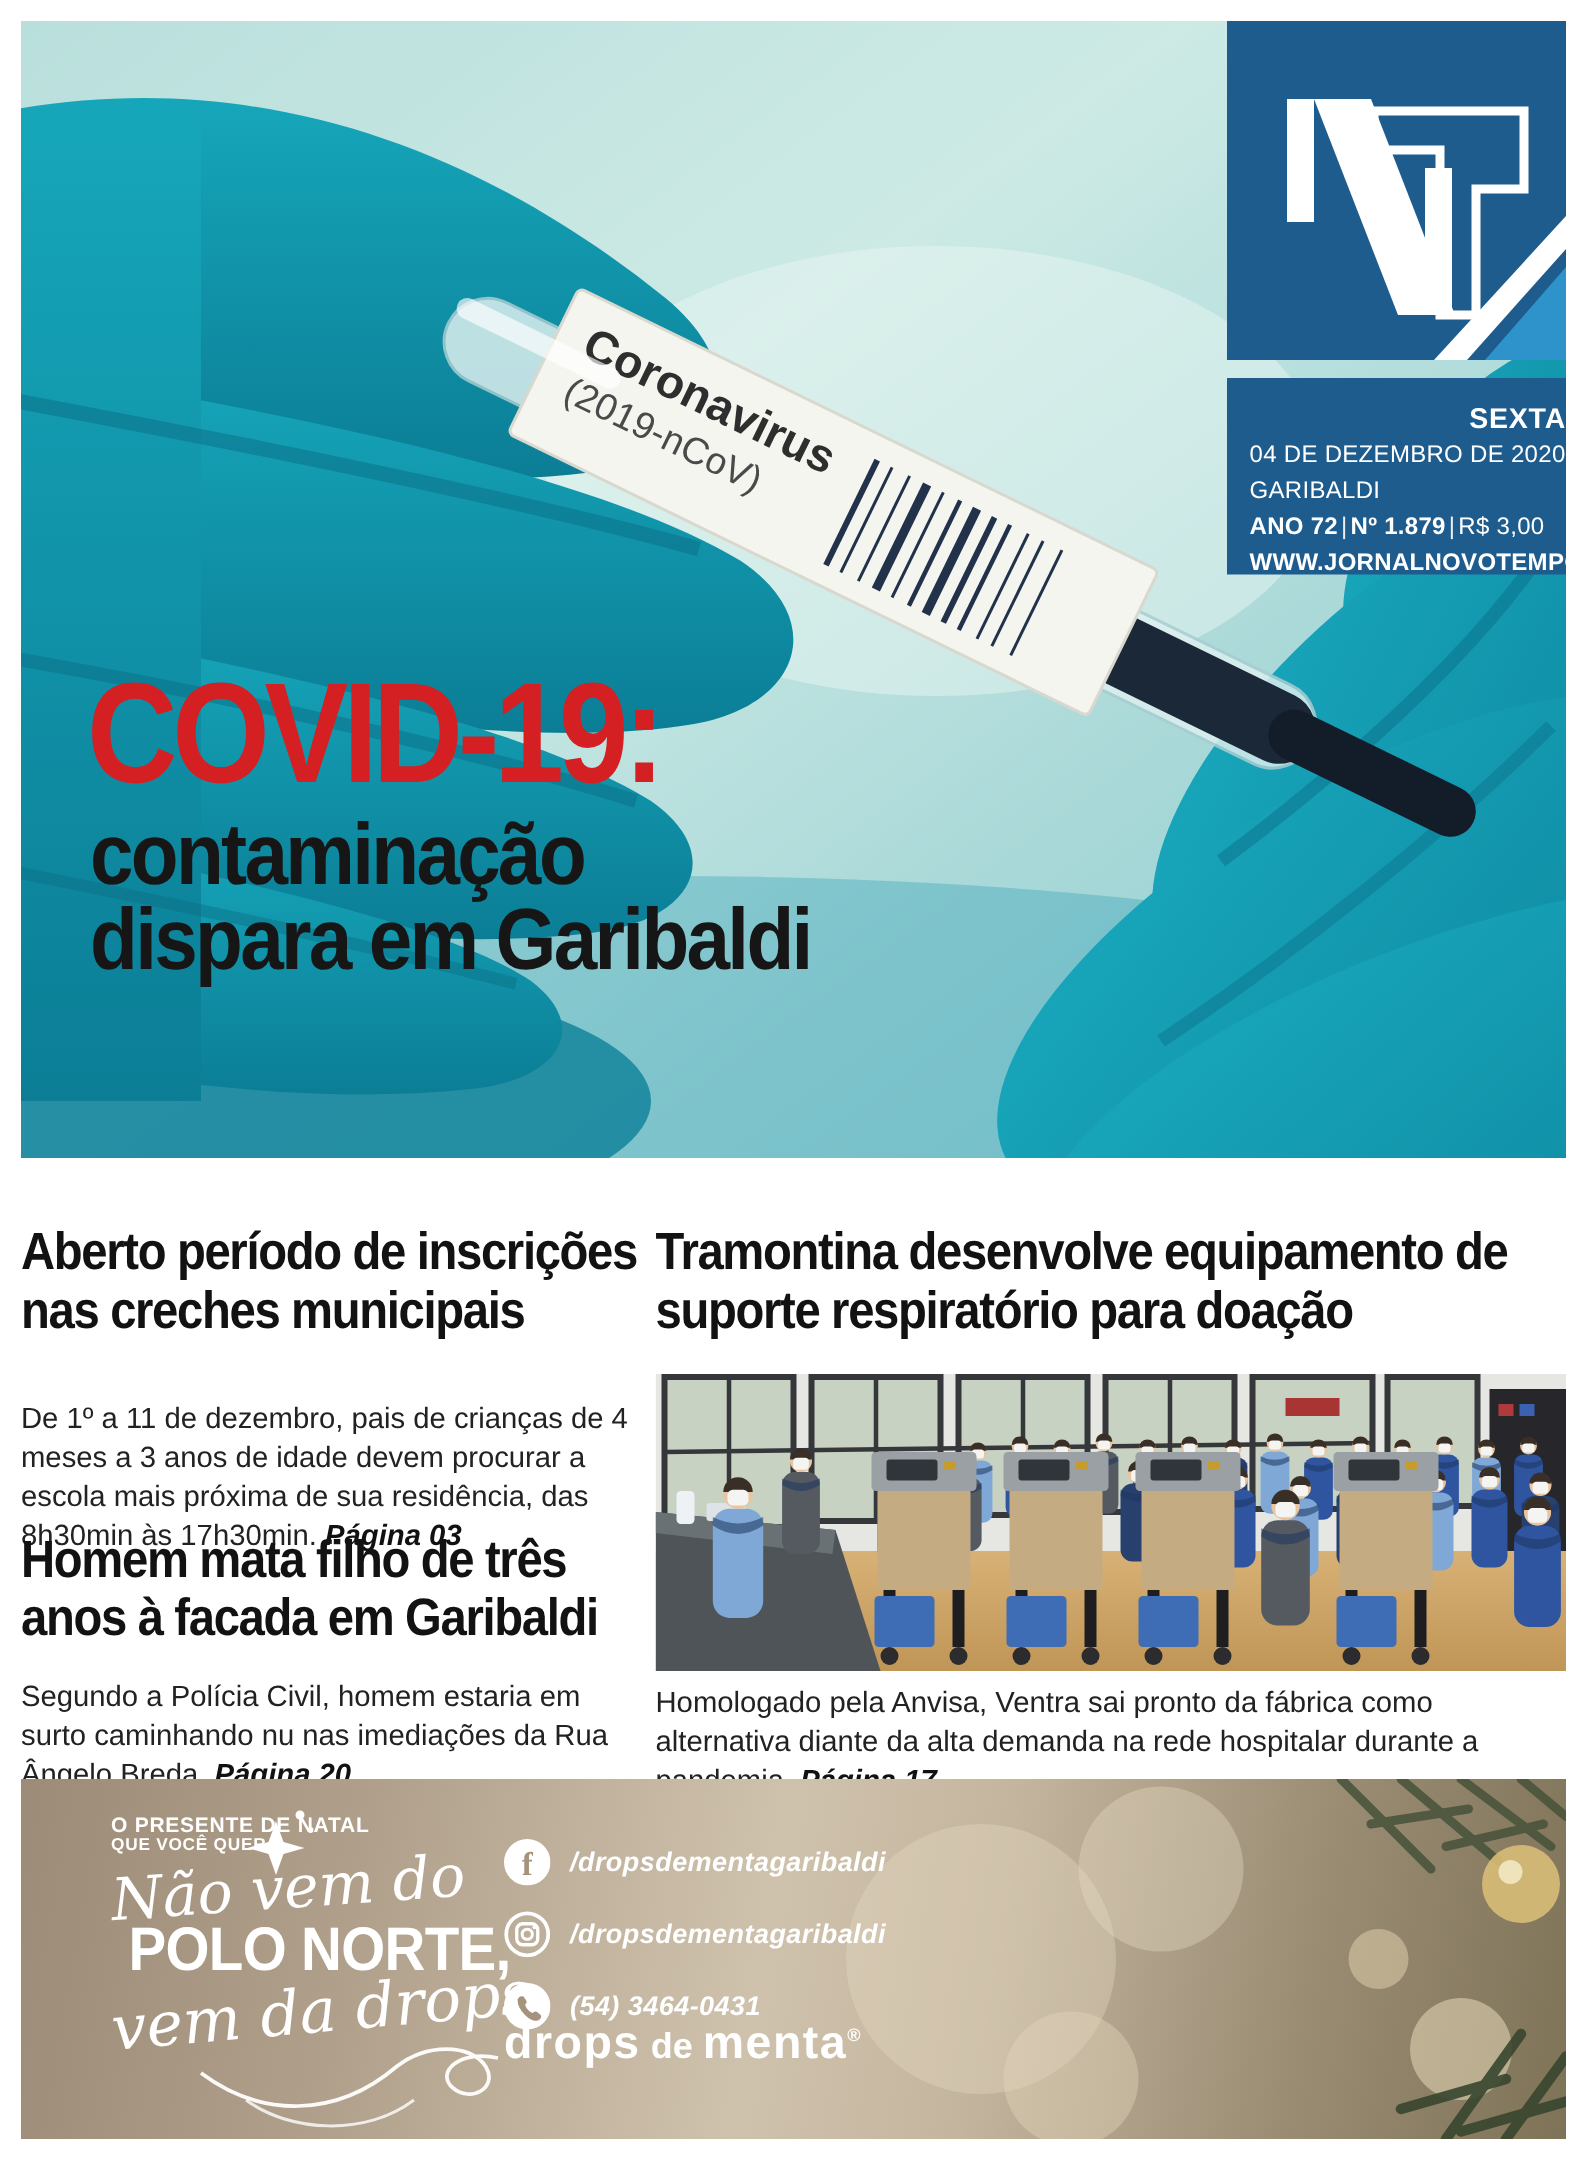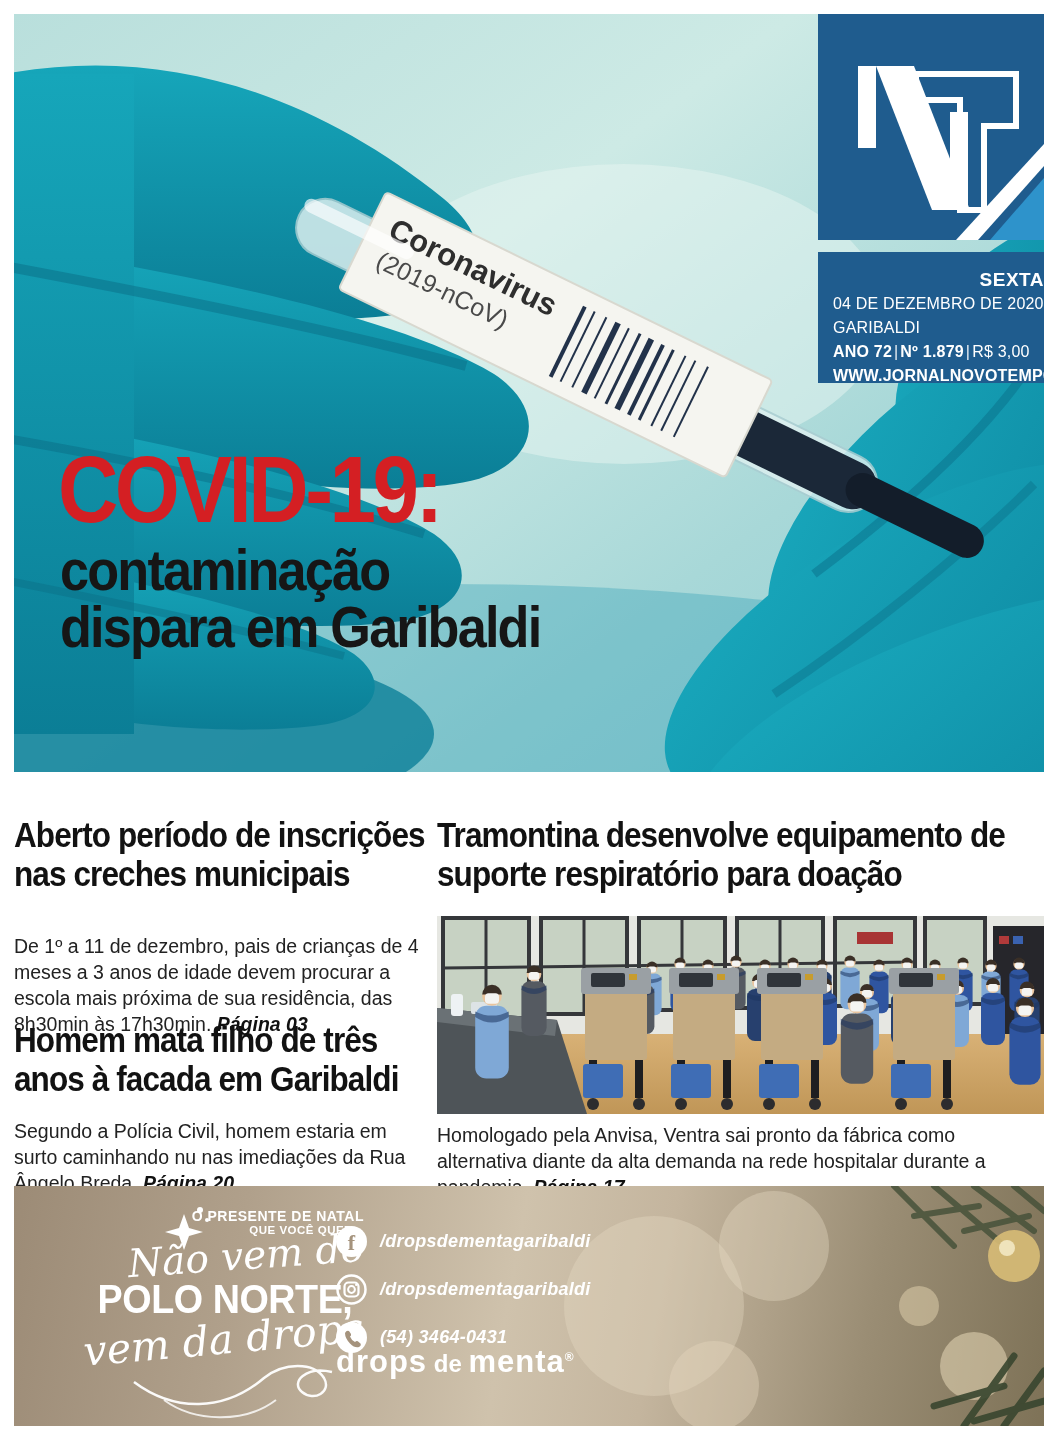--- a/index.html
+++ b/index.html
@@ -37,21 +37,21 @@
   #a2t{left:14px;top:1021px;}
   #a2b{left:14px;top:1118px;width:416px;}
   #a3t{left:437px;top:816px;}
   .right-photo{position:absolute;left:437px;top:916px;width:607px;height:198px;overflow:hidden;}
   #a3c{left:437px;top:1122px;width:604px;}
 
   
   .ad{position:absolute;left:14px;top:1186px;width:1030px;height:240px;overflow:hidden;
     background:linear-gradient(100deg,#9c8b76 0%,#b0a08b 22%,#cfc2ac 48%,#c4b59e 62%,#9a8d74 82%,#7e7257 100%);}
   .ad svg.deco{position:absolute;left:0;top:0;}
-  .ad-left{position:absolute;left:60px;top:18px;width:290px;text-align:right;color:#fff;}
+  .ad-left{position:absolute;left:60px;top:18px;width:290px;text-align:left;color:#fff;}
   .ad-k1{font-size:14px;font-weight:bold;letter-spacing:.5px;margin-top:4px;}
   .ad-k2{font-size:11.5px;font-weight:bold;letter-spacing:.5px;}
   .ad-script{font-family:"DejaVu Serif","Liberation Serif",serif;font-style:italic;font-size:39px;
     line-height:1;margin-top:2px;transform:rotate(-4deg);}
   .ad-main{font-size:41px;font-weight:bold;letter-spacing:-.5px;line-height:1;margin-top:2px;
     transform:scaleX(.92);transform-origin:center top;white-space:nowrap;}
   .ad-script2{font-family:"DejaVu Serif","Liberation Serif",serif;font-style:italic;font-size:41px;
     line-height:1;margin-top:0px;transform:rotate(-5deg);}
   .ad-social{position:absolute;left:322px;top:40px;color:#fff;}
   .soc-row{display:flex;align-items:center;margin-bottom:17px;}

